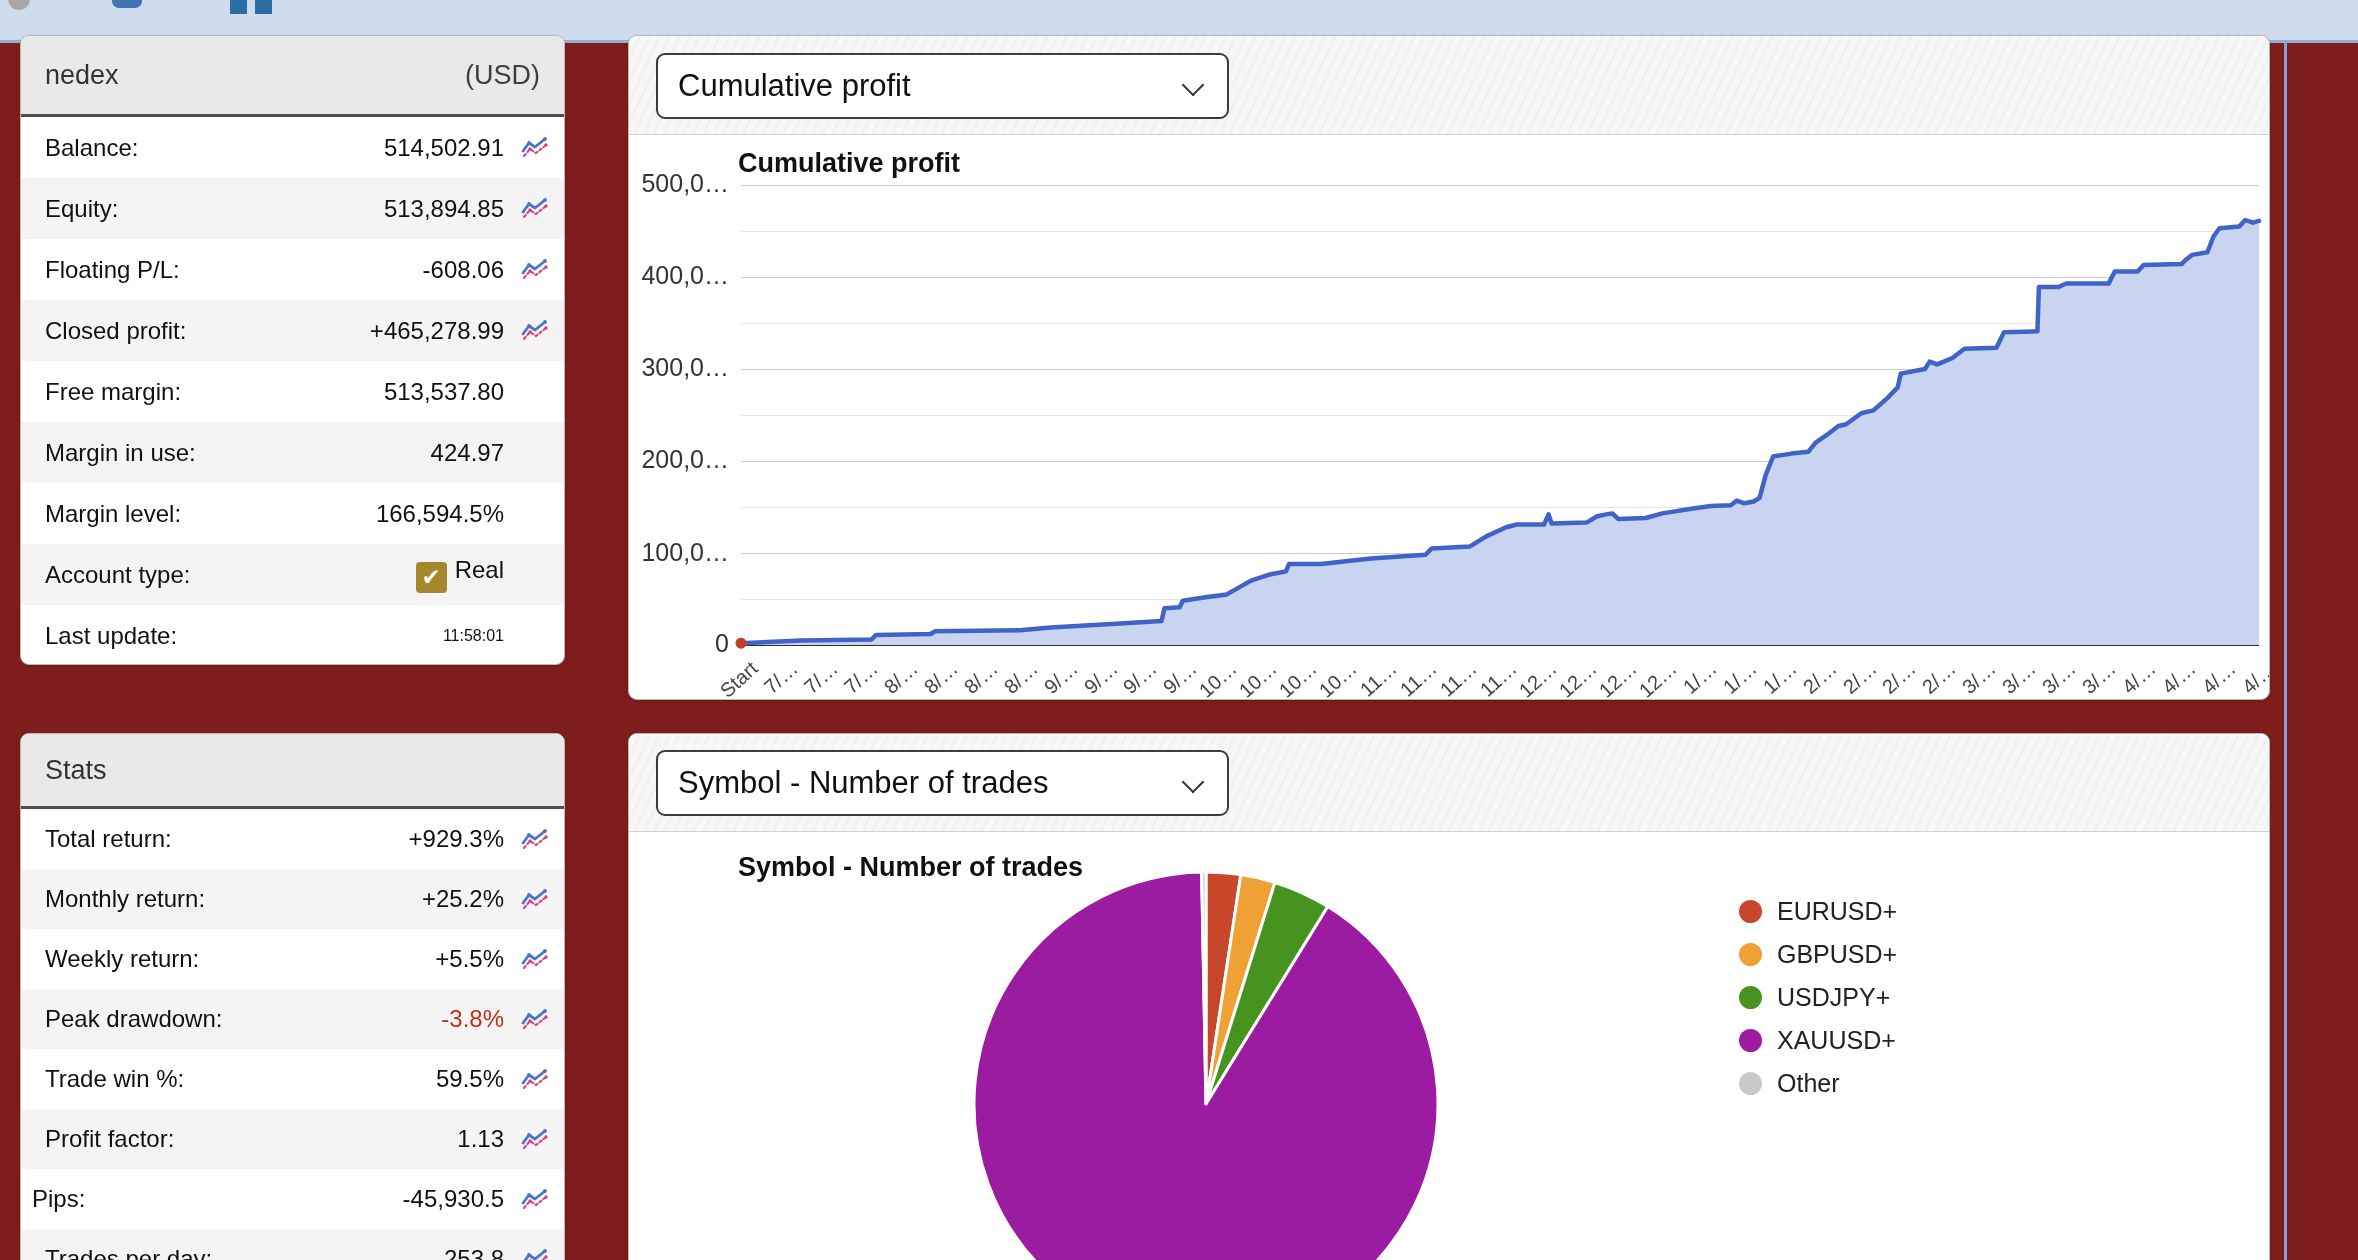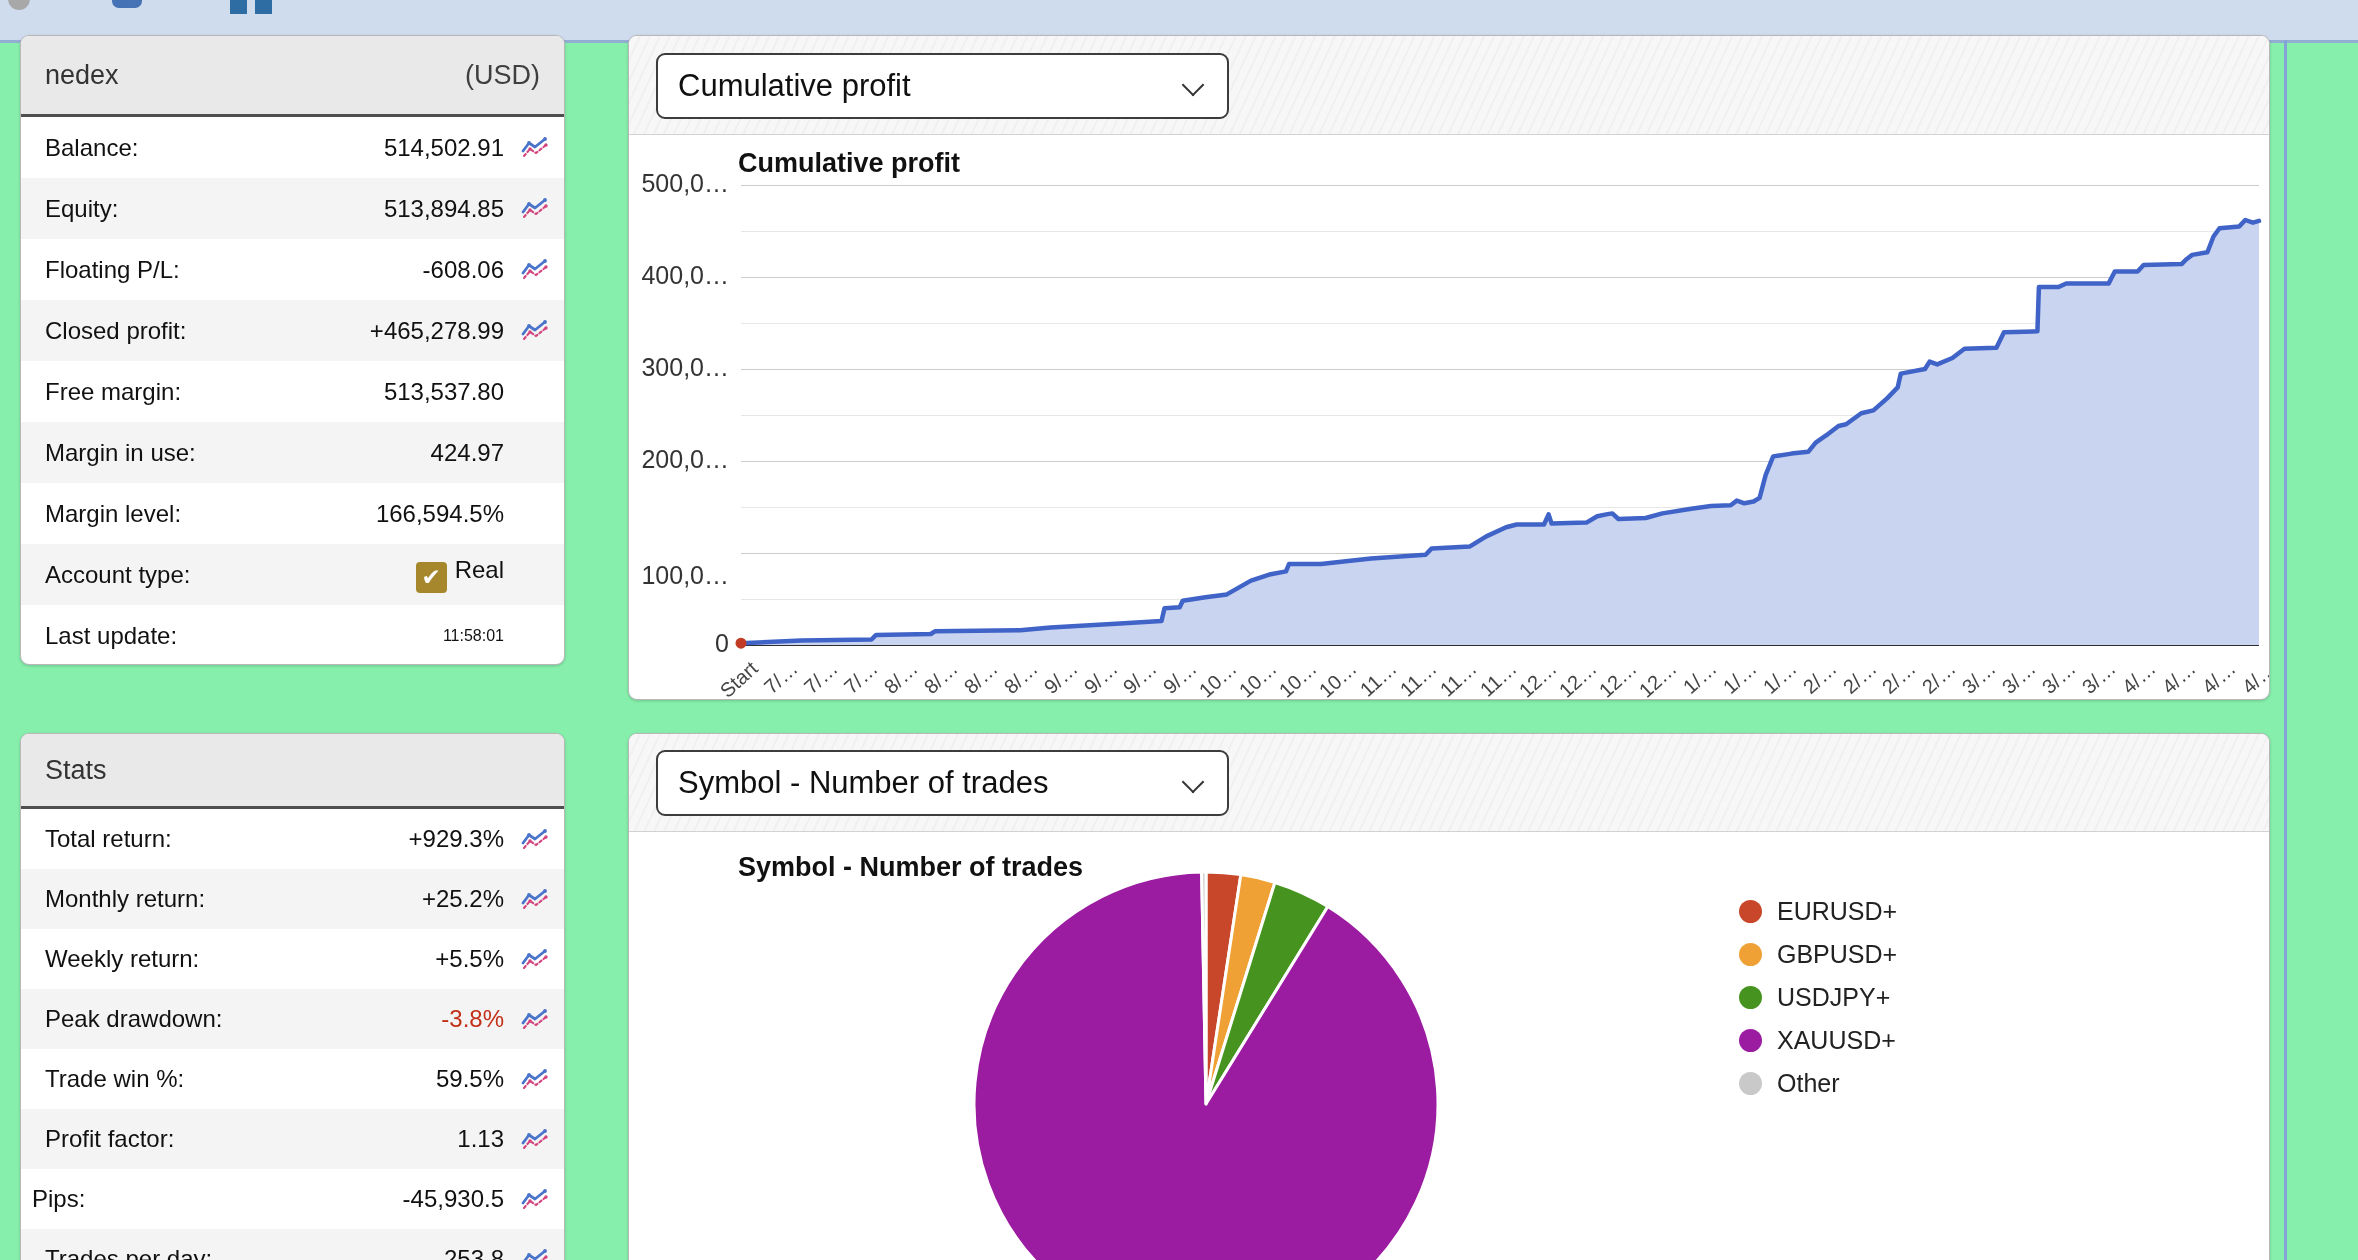--- a/index.html
+++ b/index.html
@@ -1,16 +1,16 @@
 <!DOCTYPE html>
 <html><head>
 <meta charset="utf-8">
 <style>
   html,body{margin:0;padding:0;background:#fff;}
-  #page{position:relative;width:2358px;height:1260px;overflow:hidden;background:#86efac;
+  #page{position:relative;width:2358px;height:1260px;overflow:hidden;background:#7f1d1d;
         font-family:"Liberation Sans","DejaVu Sans",sans-serif;color:#1c1c1c;}
   
   #topbar{position:absolute;left:0;top:0;width:2358px;height:40px;background:#cfdcee;border-bottom:3px solid #93aed3;}
   .tb-ico{position:absolute;}
   #tb-gray{left:8px;top:-12px;width:22px;height:22px;border-radius:50%;background:#a8a8a8;}
   #tb-pill{left:112px;top:-6px;width:30px;height:14px;border-radius:7px;background:#4472b4;}
   #tb-bar1{left:230px;top:-8px;width:17px;height:22px;background:#2e6da4;}
   #tb-bar2{left:255px;top:-8px;width:17px;height:22px;background:#2e6da4;}
   
   .panel{position:absolute;background:#fff;border:1px solid #b8b8b8;border-radius:9px;
@@ -283,21 +283,21 @@
         <span>Cumulative profit</span>
         <span class="chev"></span>
       </div>
     </div>
     <div class="chart-title" style="left:109px;top:112px;">Cumulative profit</div>
     <div id="ylabels" style="position: absolute; left: 0px; top: 0px;">
         <div class="ylab" style="left: 0px; top: 133px; position: absolute; width: 100px; text-align: right;">500,0…</div>
         <div class="ylab" style="left: 0px; top: 225px; position: absolute; width: 100px; text-align: right;">400,0…</div>
         <div class="ylab" style="left: 0px; top: 317px; position: absolute; width: 100px; text-align: right;">300,0…</div>
         <div class="ylab" style="left: 0px; top: 409px; position: absolute; width: 100px; text-align: right;">200,0…</div>
-        <div class="ylab" style="left: 0px; top: 525px; position: absolute; width: 100px; text-align: right;">100,0…</div>
+        <div class="ylab" style="left: 0px; top: 502px; position: absolute; width: 100px; text-align: right;">100,0…</div>
         <div class="ylab" style="left: 0px; top: 593px; position: absolute; width: 100px; text-align: right;">0</div>
       </div>
     <div id="plot">
       <div id="gridlines">
           <div class="gridline major" style="top: 0px;"></div>
           <div class="gridline minor" style="top: 46px;"></div>
           <div class="gridline major" style="top: 92px;"></div>
           <div class="gridline minor" style="top: 138px;"></div>
           <div class="gridline major" style="top: 184px;"></div>
           <div class="gridline minor" style="top: 230px;"></div>

